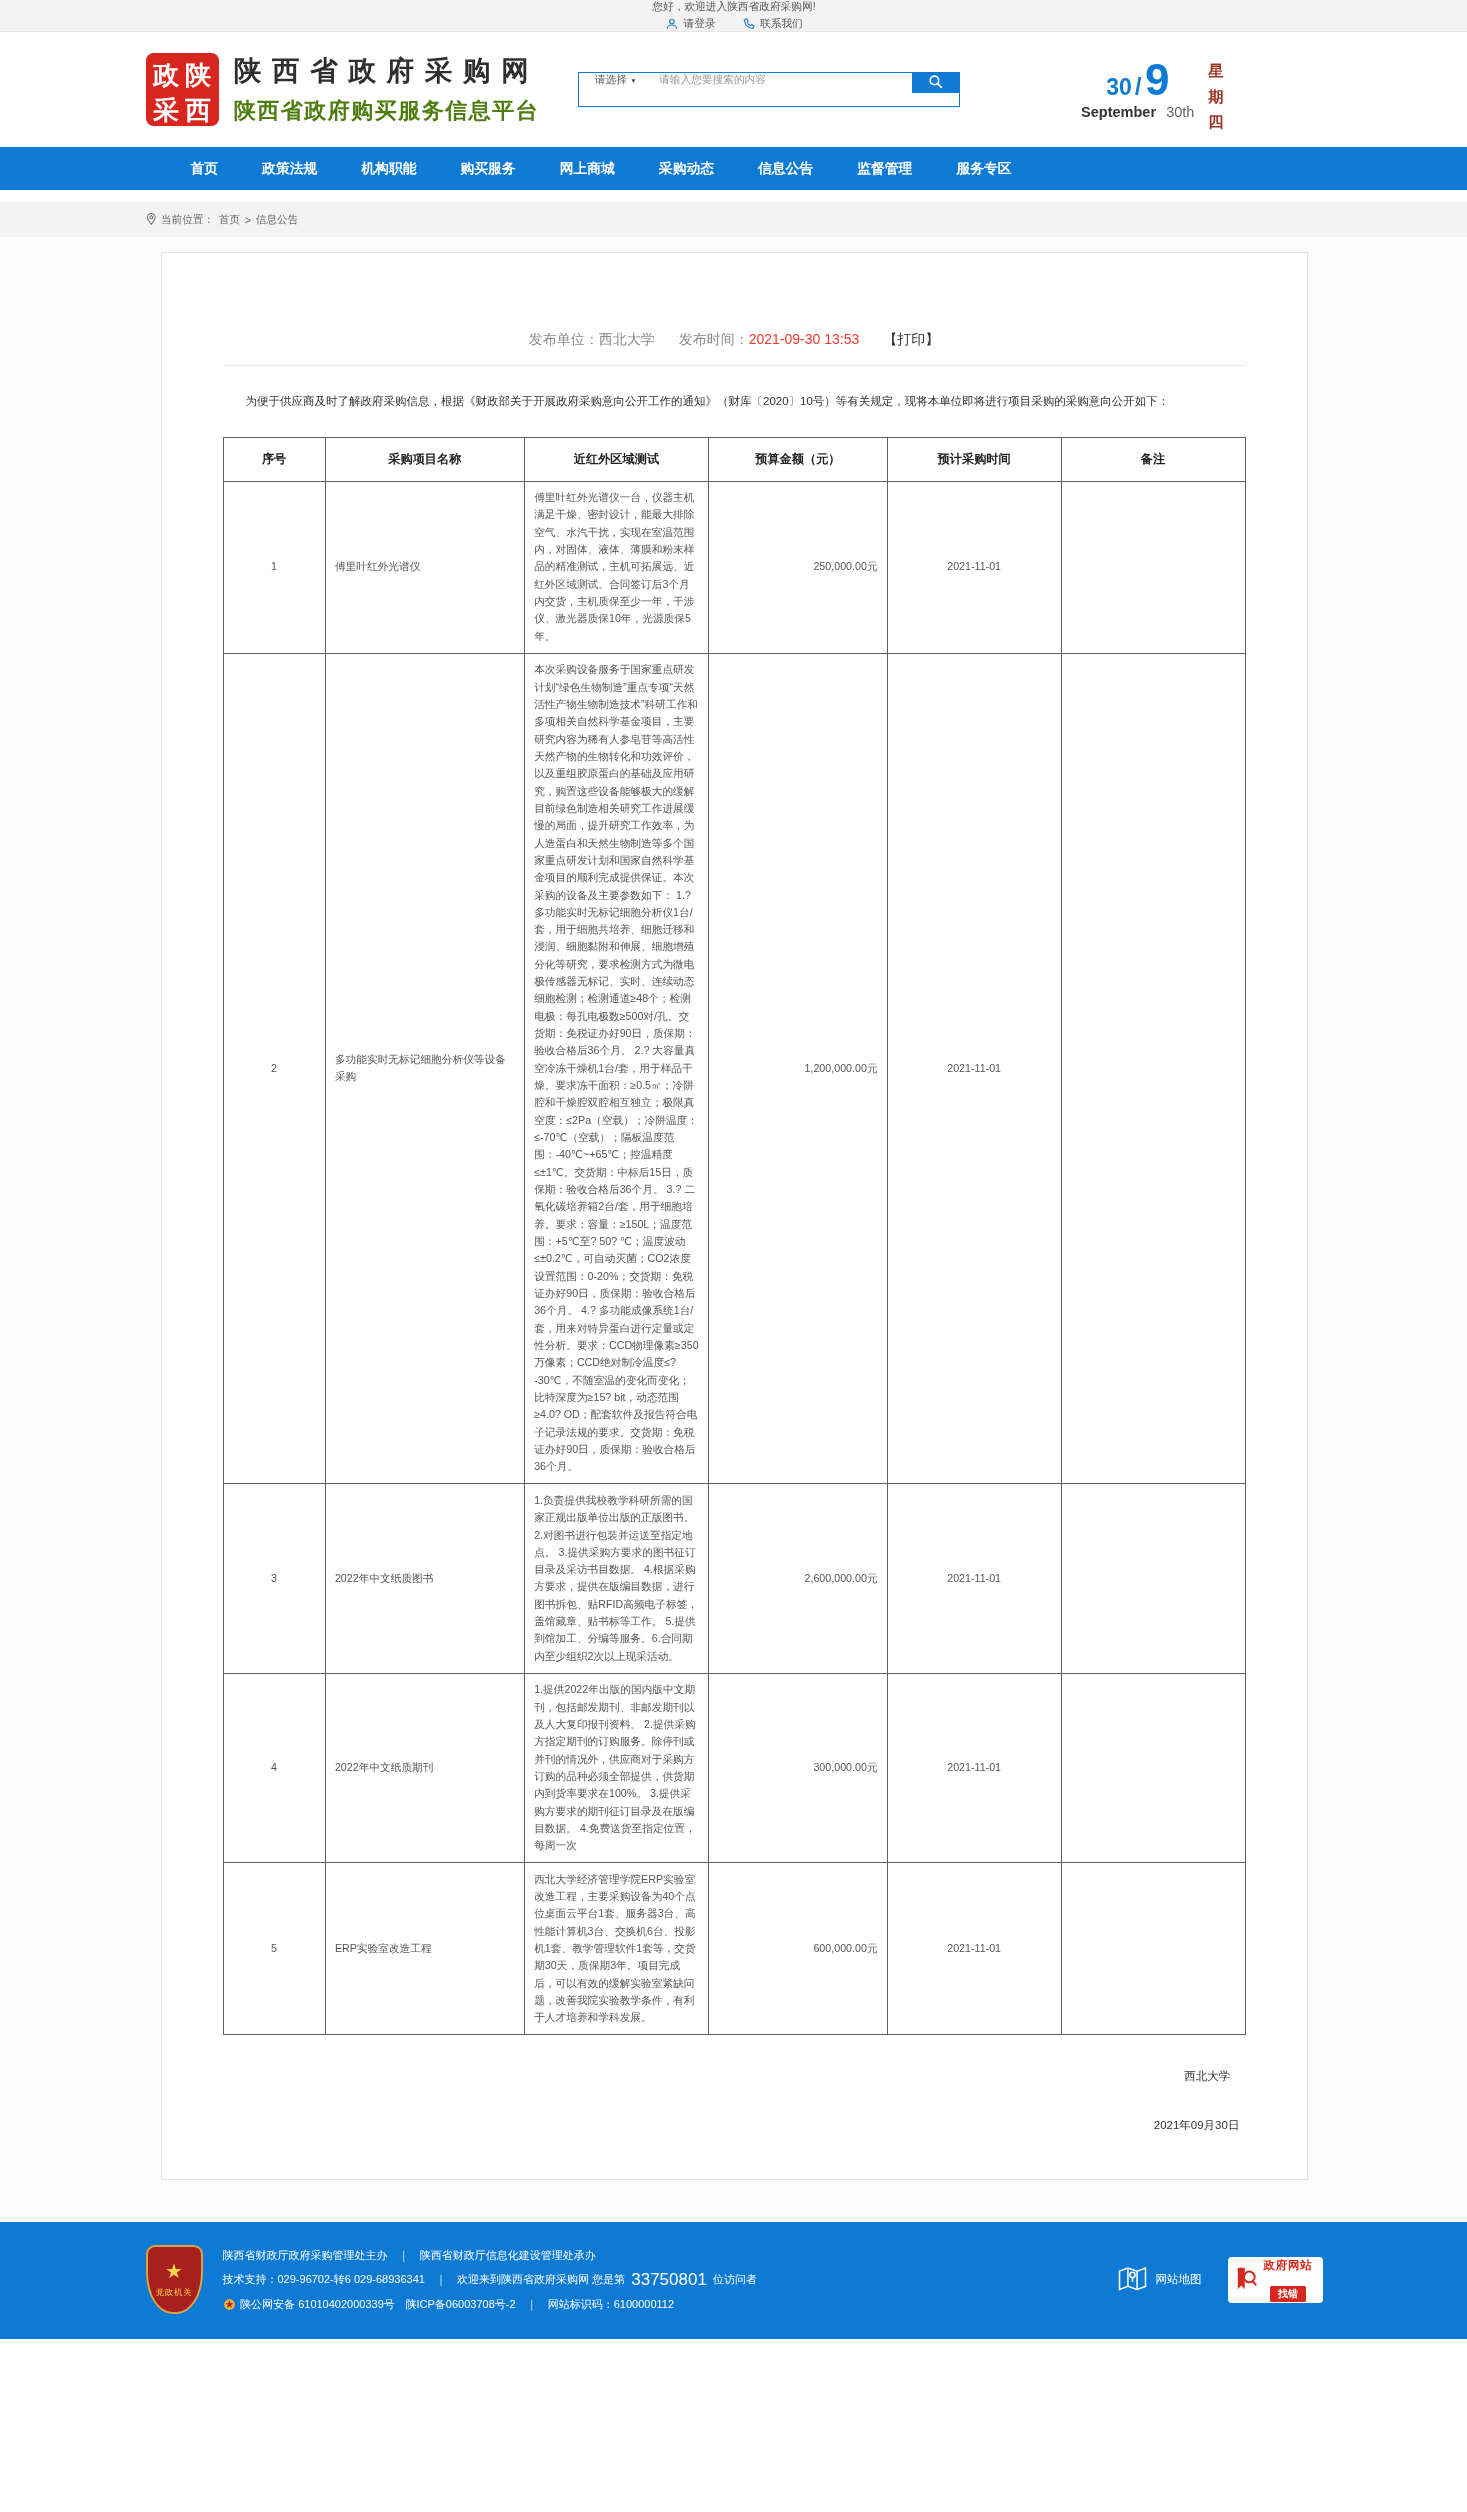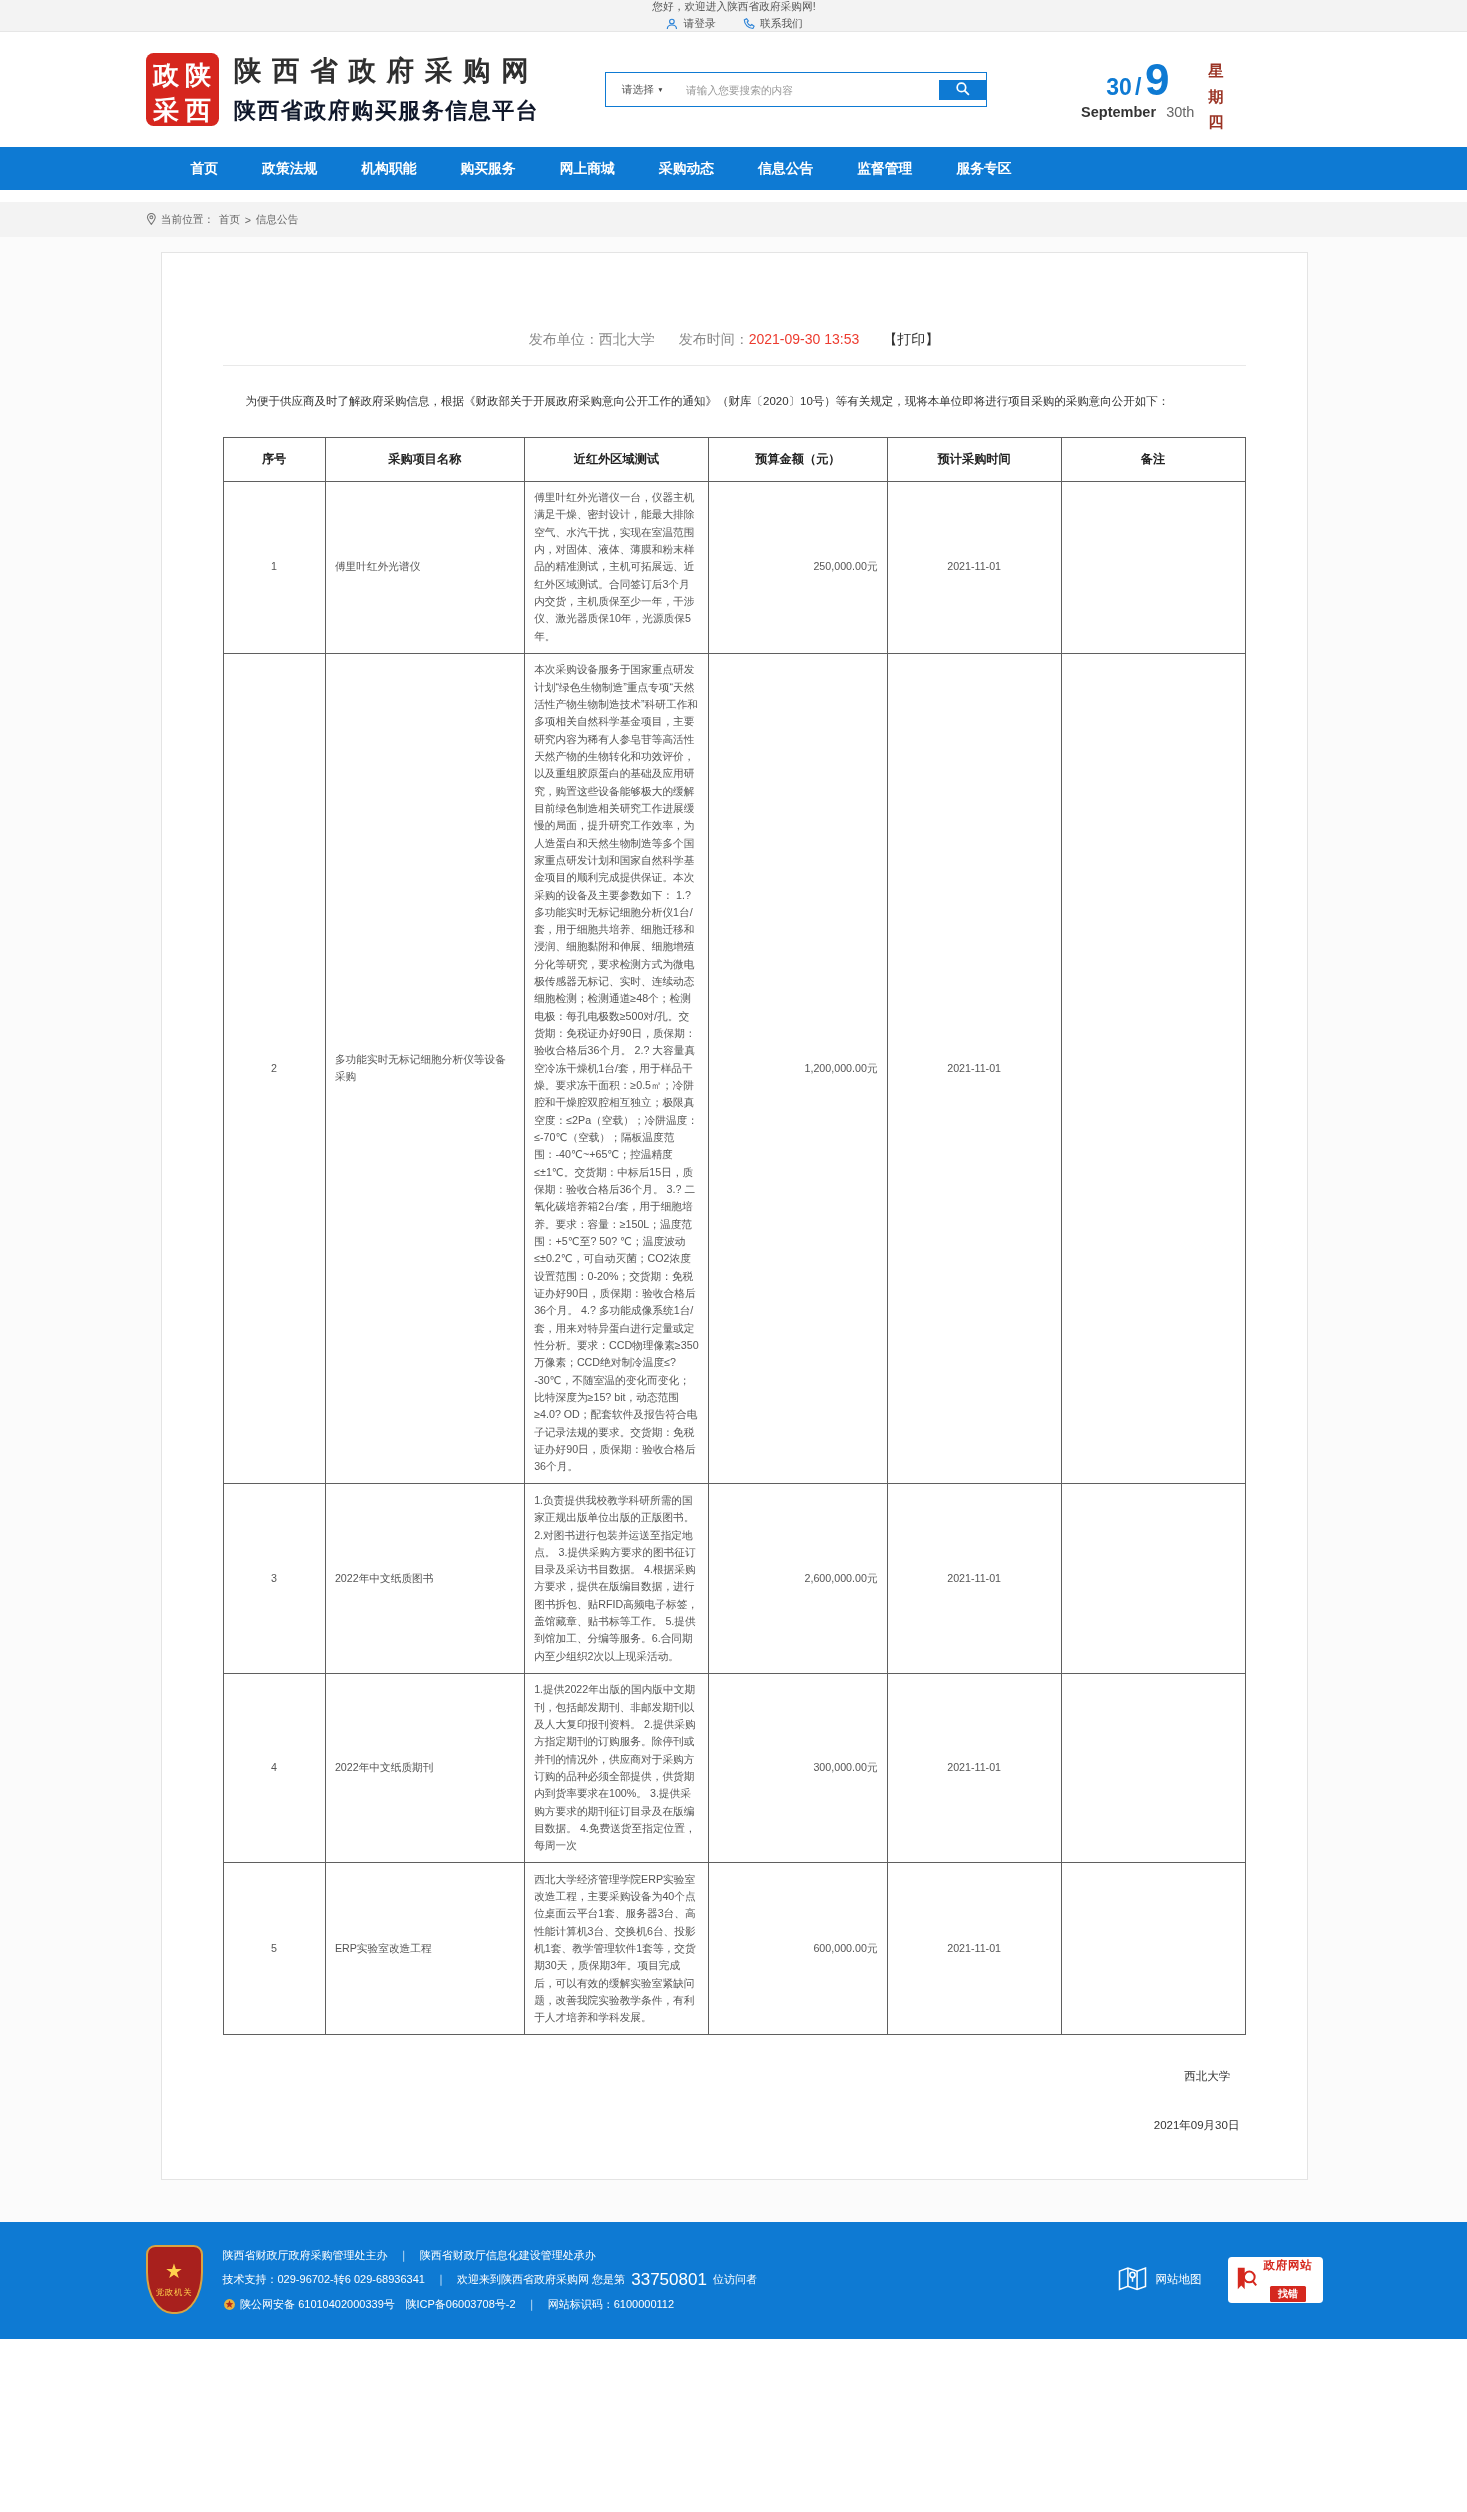--- a/index.html
+++ b/index.html
@@ -13,22 +13,22 @@
   .toplink { display:flex; align-items:center; gap:4.6px; color:#555; cursor:pointer; }
   .toplink svg { display:block; }
 
   
   .header { background:#fff; height:115px; }
   .header .inner { display:flex; align-items:center; height:100%; position:relative; }
   .logo-seal { width:73px; height:73px; background:#d6261e; border-radius:7.6px; display:grid; grid-template-columns:1fr 1fr; grid-template-rows:1fr 1fr; padding:4.6px; flex:0 0 auto; }
   .logo-seal span { color:#fff; font-weight:bold; font-size:26px; display:flex; align-items:center; justify-content:center; }
   .brand { margin-left:15.3px; }
   .brand-title { font-size:27.5px; font-weight:bold; color:#2f2f2f; letter-spacing:10.7px; white-space:nowrap; }
-  .brand-sub { font-size:22px; font-weight:bold; color:#0f172a; letter-spacing:1.5px; margin-top:6.1px; white-space:nowrap; }
-  .searchbox { position:absolute; left:459px; top:40px; width:382px; height:35px; border:1.5px solid #0e7ad3; background:#fff; display:flex; align-items:center; }
+  .brand-sub { font-size:22px; font-weight:bold; color:#4d7c0f; letter-spacing:1.5px; margin-top:6.1px; white-space:nowrap; }
+  .searchbox { position:absolute; left:432px; top:40px; width:382px; height:35px; border:1.5px solid #0e7ad3; background:#fff; display:flex; align-items:flex-start; }
   .search-select { width:73px; display:flex; align-items:center; justify-content:center; gap:4.6px; font-size:10.7px; color:#555; cursor:pointer; }
   .search-select .car { font-size:7.6px; color:#444; }
   .search-input { flex:1; border:none; outline:none; font-size:10.7px; color:#333; padding:0 7.6px; }
   .search-input::placeholder { color:#999; }
   .search-btn { width:47px; background:#0e7ad3; border:none; display:flex; align-items:center; justify-content:center; cursor:pointer; }
   .datebox { position:absolute; right:99px; top:26px; display:flex; align-items:flex-start; gap:13.8px; }
   .date-nums { text-align:center; }
   .date-line1 { color:#0e7ad3; font-weight:bold; white-space:nowrap; }
   .date-day { font-size:23px; }
   .date-slash { font-size:23px; }

